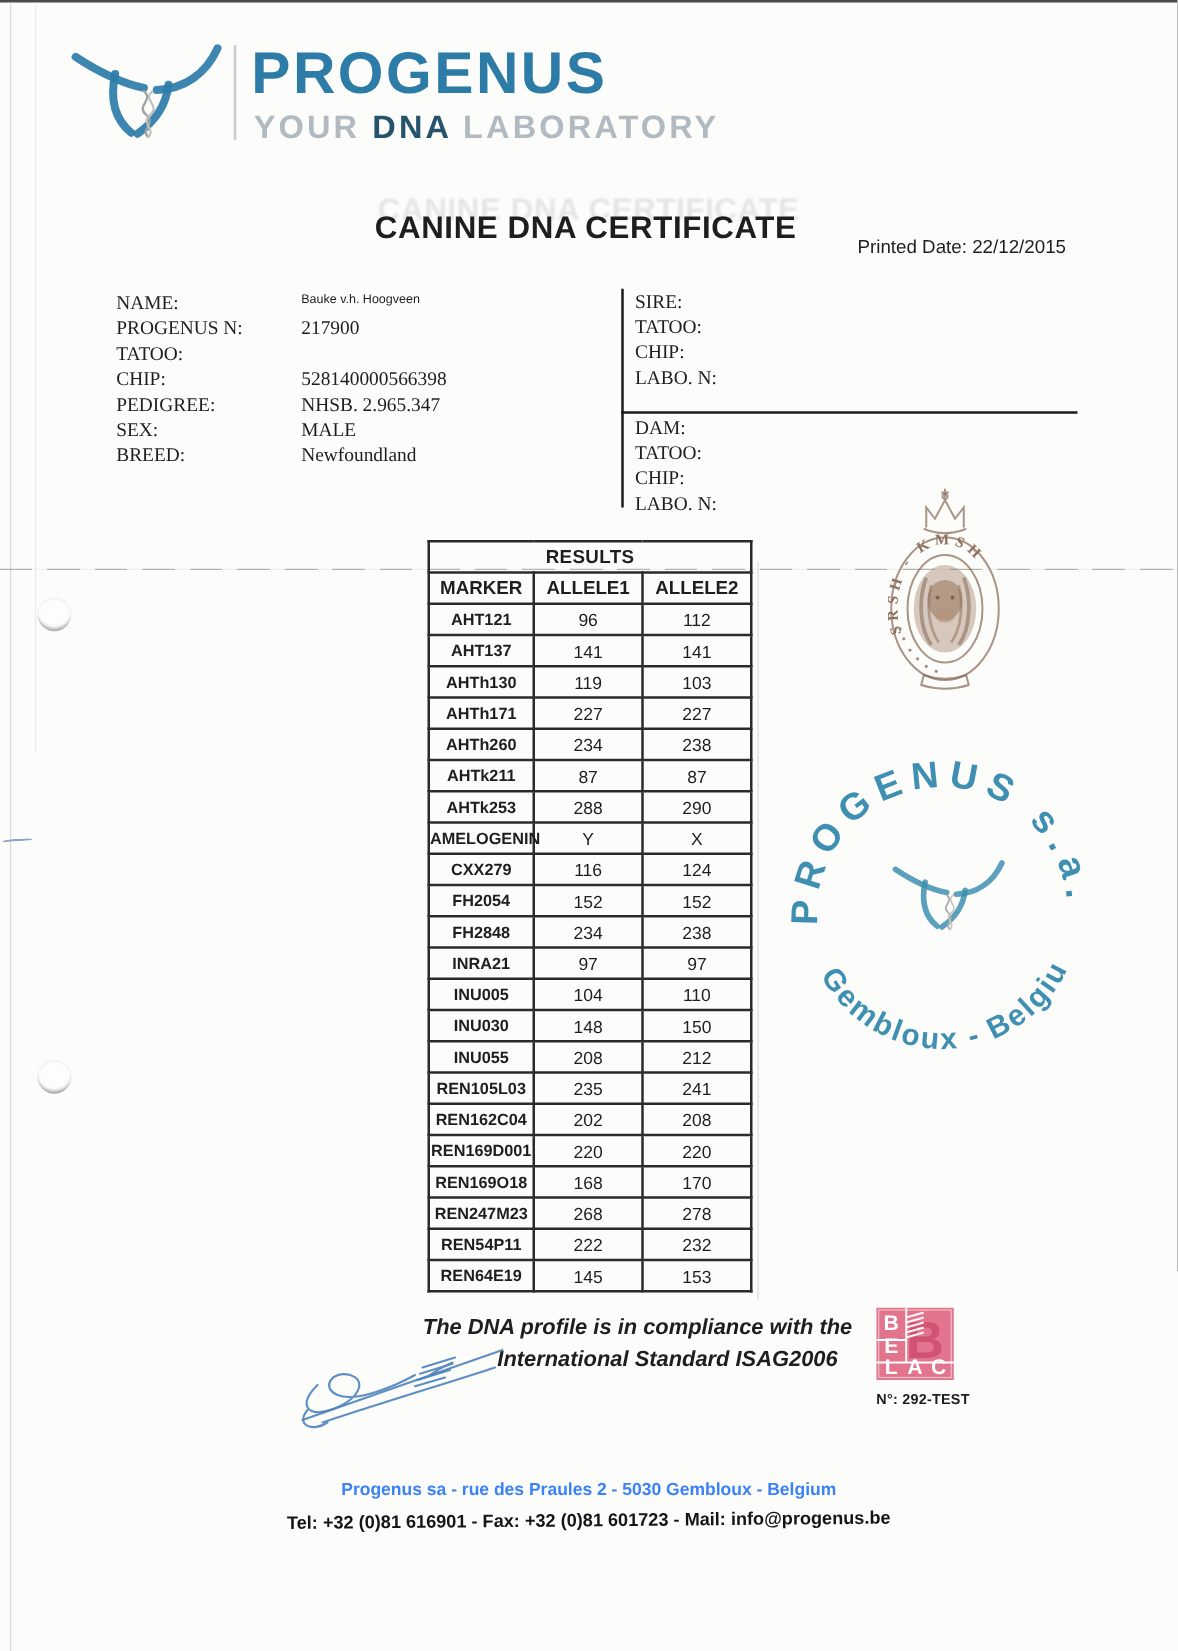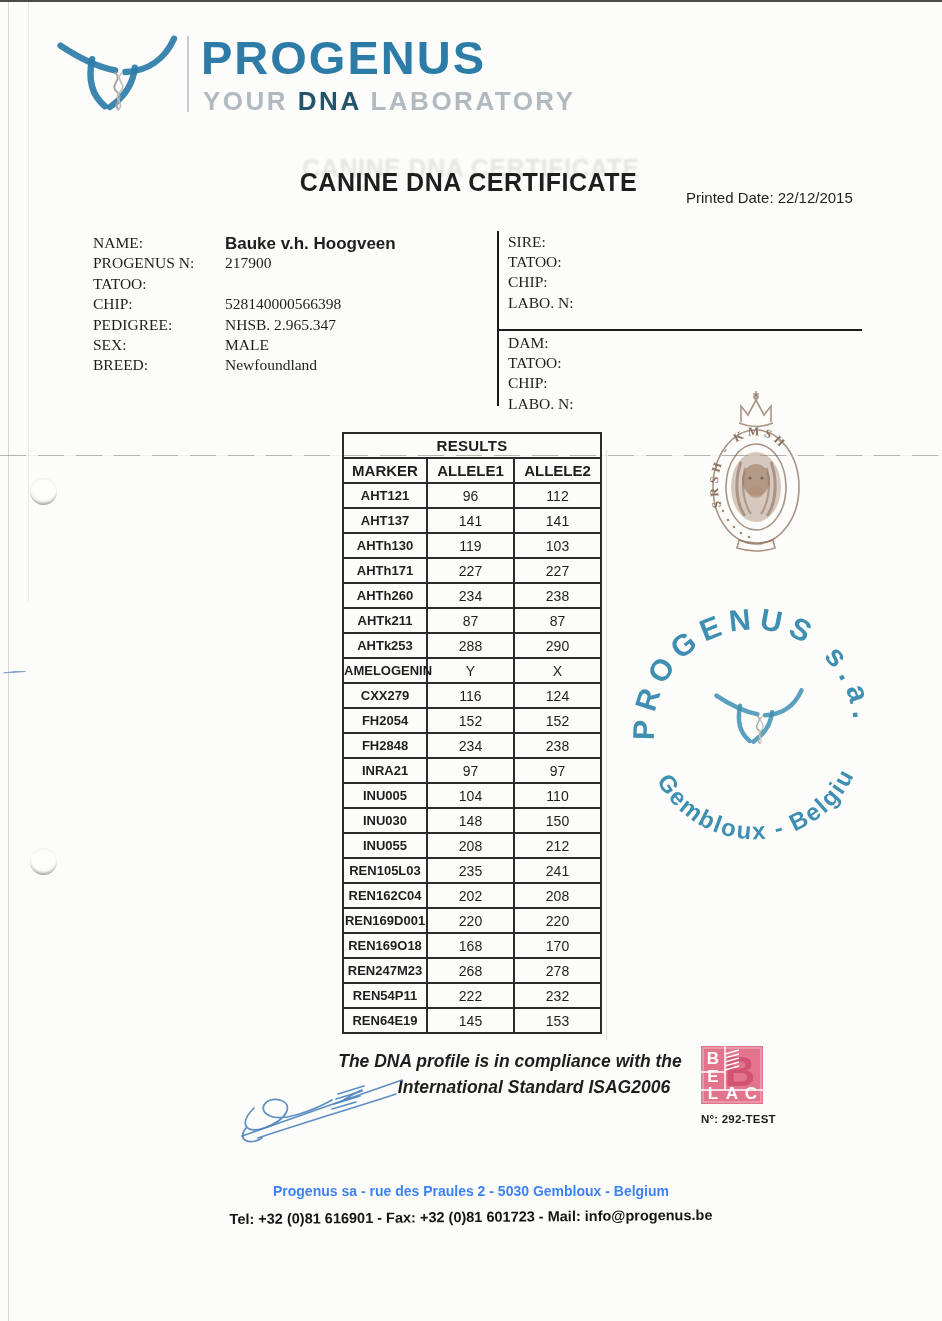--- a/index.html
+++ b/index.html
@@ -46,24 +46,24 @@
 
   
   .doc-title{position:absolute;left:0;top:168px;width:937px;text-align:center;
     font-size:25px;font-weight:bold;letter-spacing:.5px;}
   .doc-title-ghost{position:absolute;left:0;top:154px;width:942px;text-align:center;
     font-size:25px;font-weight:bold;letter-spacing:.5px;opacity:.10;filter:blur(1px);}
   .printed-date{position:absolute;left:686px;top:189px;font-size:15px;}
 
   
   .subject-block{position:absolute;left:93px;top:234px;width:400px;}
-  .subject-row{display:flex;height:20.4px;font-family:"Liberation Serif",serif;font-size:15.5px;}
+  .subject-row{display:flex;height:20.4px;font-family:"Liberation Serif",serif;font-size:15.5px;gap:16px;}
   .subject-row .label{width:132px;}
   .subject-row .value{font-family:"Liberation Serif",serif;}
-  .subject-row:first-of-type .value{font-family:"Liberation Sans",sans-serif;font-weight:bold;font-size:17px;}
+  .subject-row:first-of-type .value{font-family:"Liberation Sans",sans-serif;font-weight:normal;font-size:10px;}
 
   .parent-vline{position:absolute;left:497px;top:231px;width:2px;height:175px;background:#1b1b1b;}
   .parent-hline{position:absolute;left:497px;top:329px;width:365px;height:2px;background:#1b1b1b;}
   .sire-block{position:absolute;left:508px;top:233px;}
   .dam-block{position:absolute;left:508px;top:334px;}
   .parent-row{height:20.2px;font-family:"Liberation Serif",serif;font-size:15.5px;}
 
   
   .seal{position:absolute;left:695px;top:390px;opacity:.88;}
   .seal-stroke{fill:none;stroke:var(--seal_brown);stroke-width:1.6;opacity:.75;}

